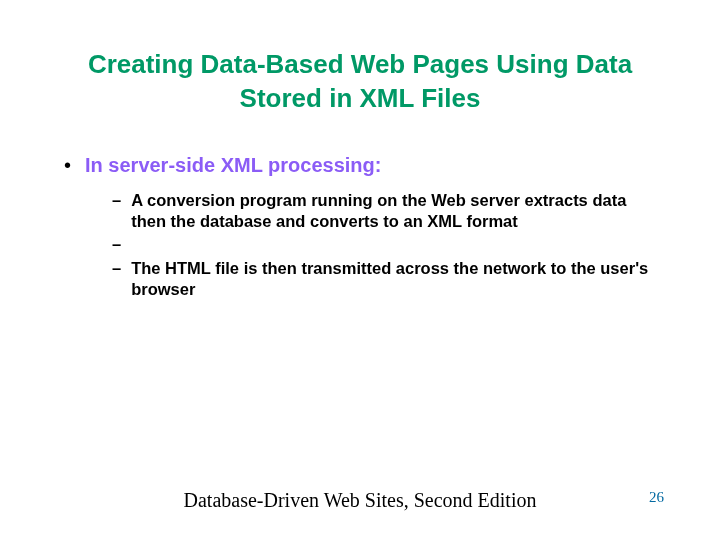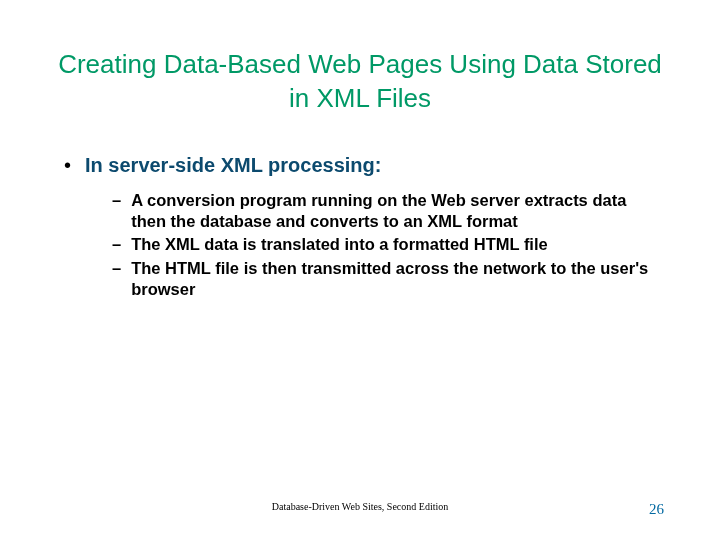--- a/index.html
+++ b/index.html
@@ -11,41 +11,41 @@
       width: 720px;
       height: 540px;
       background: #ffffff;
       font-family: Arial, Helvetica, sans-serif;
       position: relative;
       padding: 48px 56px 0 56px;
     }
     .title {
       color: #009966;
       font-size: 26px;
-      font-weight: normal;
+      font-weight: bold;
       text-align: center;
       line-height: 1.3;
       margin-bottom: 36px;
     }
     .bullet-level-1 {
       display: flex;
       align-items: flex-start;
       margin-left: 8px;
       margin-bottom: 12px;
     }
     .bullet-level-1 .marker {
       font-size: 20px;
       color: #000;
       margin-right: 14px;
       line-height: 1.3;
     }
     .bullet-level-1 .text {
       font-size: 20px;
       font-weight: bold;
-      color: #0c4a6e;
+      color: #8b5cf6;
       line-height: 1.3;
     }
     .bullet-level-2 {
       display: flex;
       align-items: flex-start;
       margin-left: 56px;
       margin-bottom: 2px;
     }
     .bullet-level-2 .marker {
       font-size: 16.5px;
@@ -66,21 +66,21 @@
       bottom: 28px;
       left: 0;
       width: 720px;
       padding: 0 56px;
       display: flex;
       justify-content: space-between;
       align-items: baseline;
     }
     .footer-text {
       font-family: "Times New Roman", serif;
-      font-size: 10px;
+      font-size: 20px;
       color: #000;
       margin: 0 auto;
     }
     .page-number {
       font-family: "Times New Roman", serif;
       font-size: 15px;
       color: #0369a1;
       position: absolute;
       right: 56px;
     }
@@ -95,21 +95,20 @@
   <span class="text">In server-side XML processing:</span>
 </div>
 
 <div class="bullet-level-2">
   <span class="marker">–</span>
   <span class="text">A conversion program running on the Web server extracts data then the database and converts to an XML format</span>
 </div>
 
 <div class="bullet-level-2">
   <span class="marker">–</span>
-  <span class="text">The XML data is translated into a formatted HTML file</span>
 </div>
 
 <div class="bullet-level-2">
   <span class="marker">–</span>
   <span class="text">The HTML file is then transmitted across the network to the user's browser</span>
 </div>
 
 <div class="footer">
   <span class="footer-text">Database-Driven Web Sites, Second Edition</span>
   <span class="page-number">26</span>

